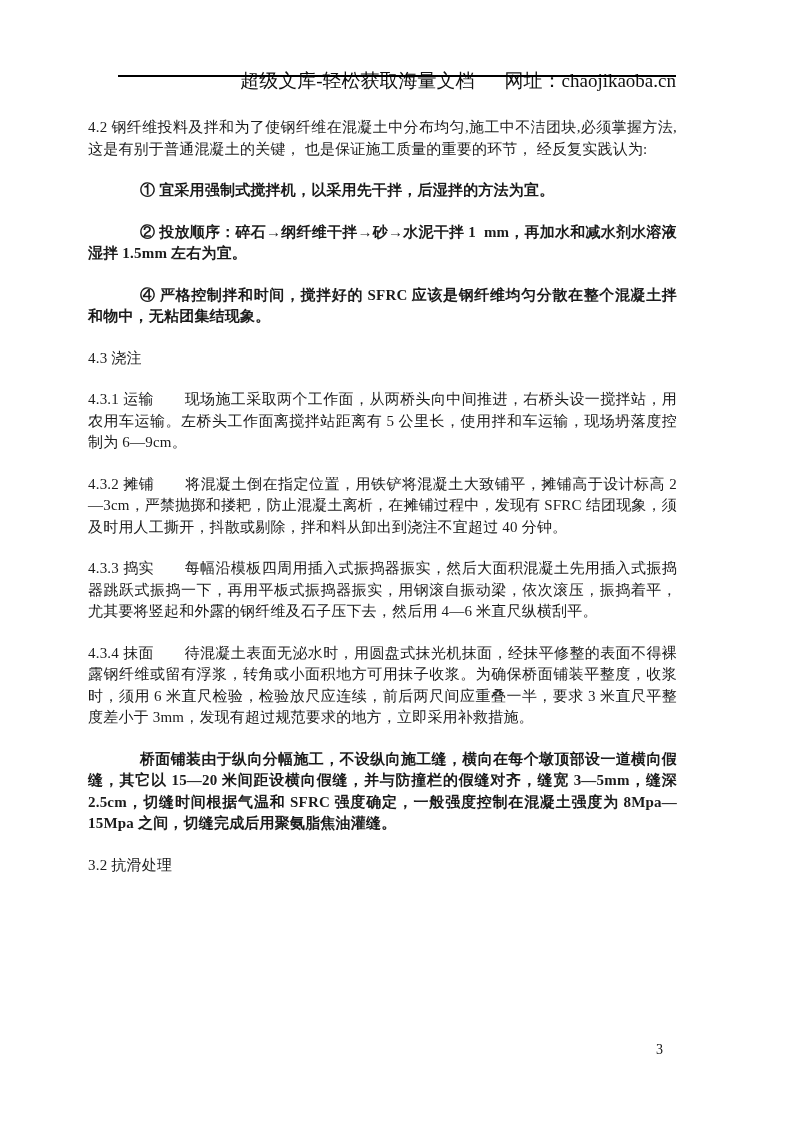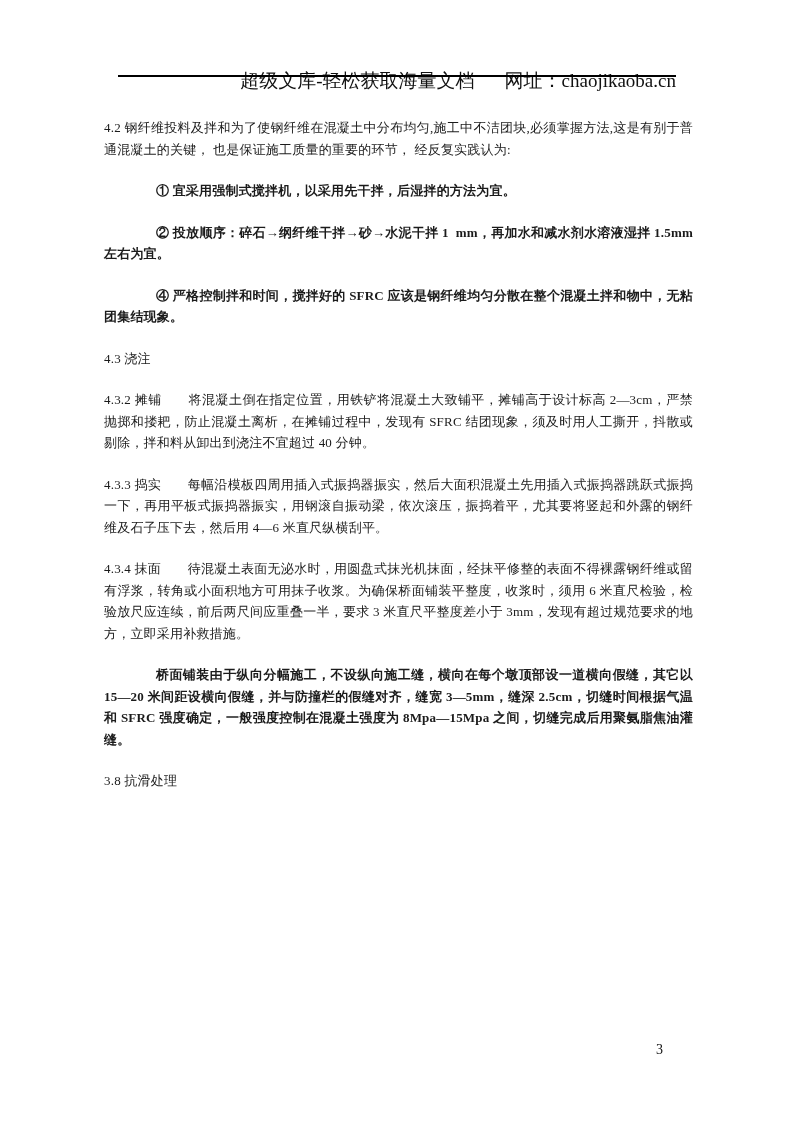--- a/index.html
+++ b/index.html
@@ -33,23 +33,23 @@
     position: absolute;
     top: 75px;
     left: 118px;
     right: 117px;
     height: 2px;
     background: #000000;
   }
   .content {
     position: absolute;
     top: 117px;
-    left: 104px;
+    left: 88px;
     width: 589px;
-    font-size: 13px;
+    font-size: 15px;
     line-height: 21.5px;
     text-align: justify;
     letter-spacing: 0.2px;
   }
   .content p {
     margin: 0 0 20px 0;
     white-space: pre-wrap;
   }
   .content p.indent {
     text-indent: 52px;
@@ -76,22 +76,23 @@
   </div>
 
   <div class="header-rule"></div>
 
   <div class="content">
     <p>4.2 钢纤维投料及拌和为了使钢纤维在混凝土中分布均匀,施工中不洁团块,必须掌握方法,这是有别于普通混凝土的关键， 也是保证施工质量的重要的环节， 经反复实践认为:</p>
     <p class="indent">① 宜采用强制式搅拌机，以采用先干拌，后湿拌的方法为宜。</p>
     <p class="indent">② 投放顺序：碎石→纲纤维干拌→砂→水泥干拌 1  mm，再加水和减水剂水溶液湿拌 1.5mm 左右为宜。</p>
     <p class="indent">④ 严格控制拌和时间，搅拌好的 SFRC 应该是钢纤维均匀分散在整个混凝土拌和物中，无粘团集结现象。</p>
     <p class="heading">4.3 浇注</p>
+    <p>4.3.1 运输　　现场施工采取两个工作面，从两桥头向中间推进，右桥头设一搅拌站，用农用车运输。左桥头工作面离搅拌站距离有 5 公里长，使用拌和车运输，现场坍落度控制为 6—9cm。</p>
     <p>4.3.2 摊铺　　将混凝土倒在指定位置，用铁铲将混凝土大致铺平，摊铺高于设计标高 2—3cm，严禁抛掷和搂耙，防止混凝土离析，在摊铺过程中，发现有 SFRC 结团现象，须及时用人工撕开，抖散或剔除，拌和料从卸出到浇注不宜超过 40 分钟。</p>
     <p>4.3.3 捣实　　每幅沿模板四周用插入式振捣器振实，然后大面积混凝土先用插入式振捣器跳跃式振捣一下，再用平板式振捣器振实，用钢滚自振动梁，依次滚压，振捣着平，尤其要将竖起和外露的钢纤维及石子压下去，然后用 4—6 米直尺纵横刮平。</p>
     <p>4.3.4 抹面　　待混凝土表面无泌水时，用圆盘式抹光机抹面，经抹平修整的表面不得裸露钢纤维或留有浮浆，转角或小面积地方可用抹子收浆。为确保桥面铺装平整度，收浆时，须用 6 米直尺检验，检验放尺应连续，前后两尺间应重叠一半，要求 3 米直尺平整度差小于 3mm，发现有超过规范要求的地方，立即采用补救措施。</p>
     <p class="indent">桥面铺装由于纵向分幅施工，不设纵向施工缝，横向在每个墩顶部设一道横向假缝，其它以 15—20 米间距设横向假缝，并与防撞栏的假缝对齐，缝宽 3—5mm，缝深 2.5cm，切缝时间根据气温和 SFRC 强度确定，一般强度控制在混凝土强度为 8Mpa—15Mpa 之间，切缝完成后用聚氨脂焦油灌缝。</p>
-    <p class="heading">3.8 抗滑处理</p>
+    <p class="heading">3.2 抗滑处理</p>
   </div>
 
   <div class="footer-pagenum">3</div>
 
 </div>
 
 </body></html>

